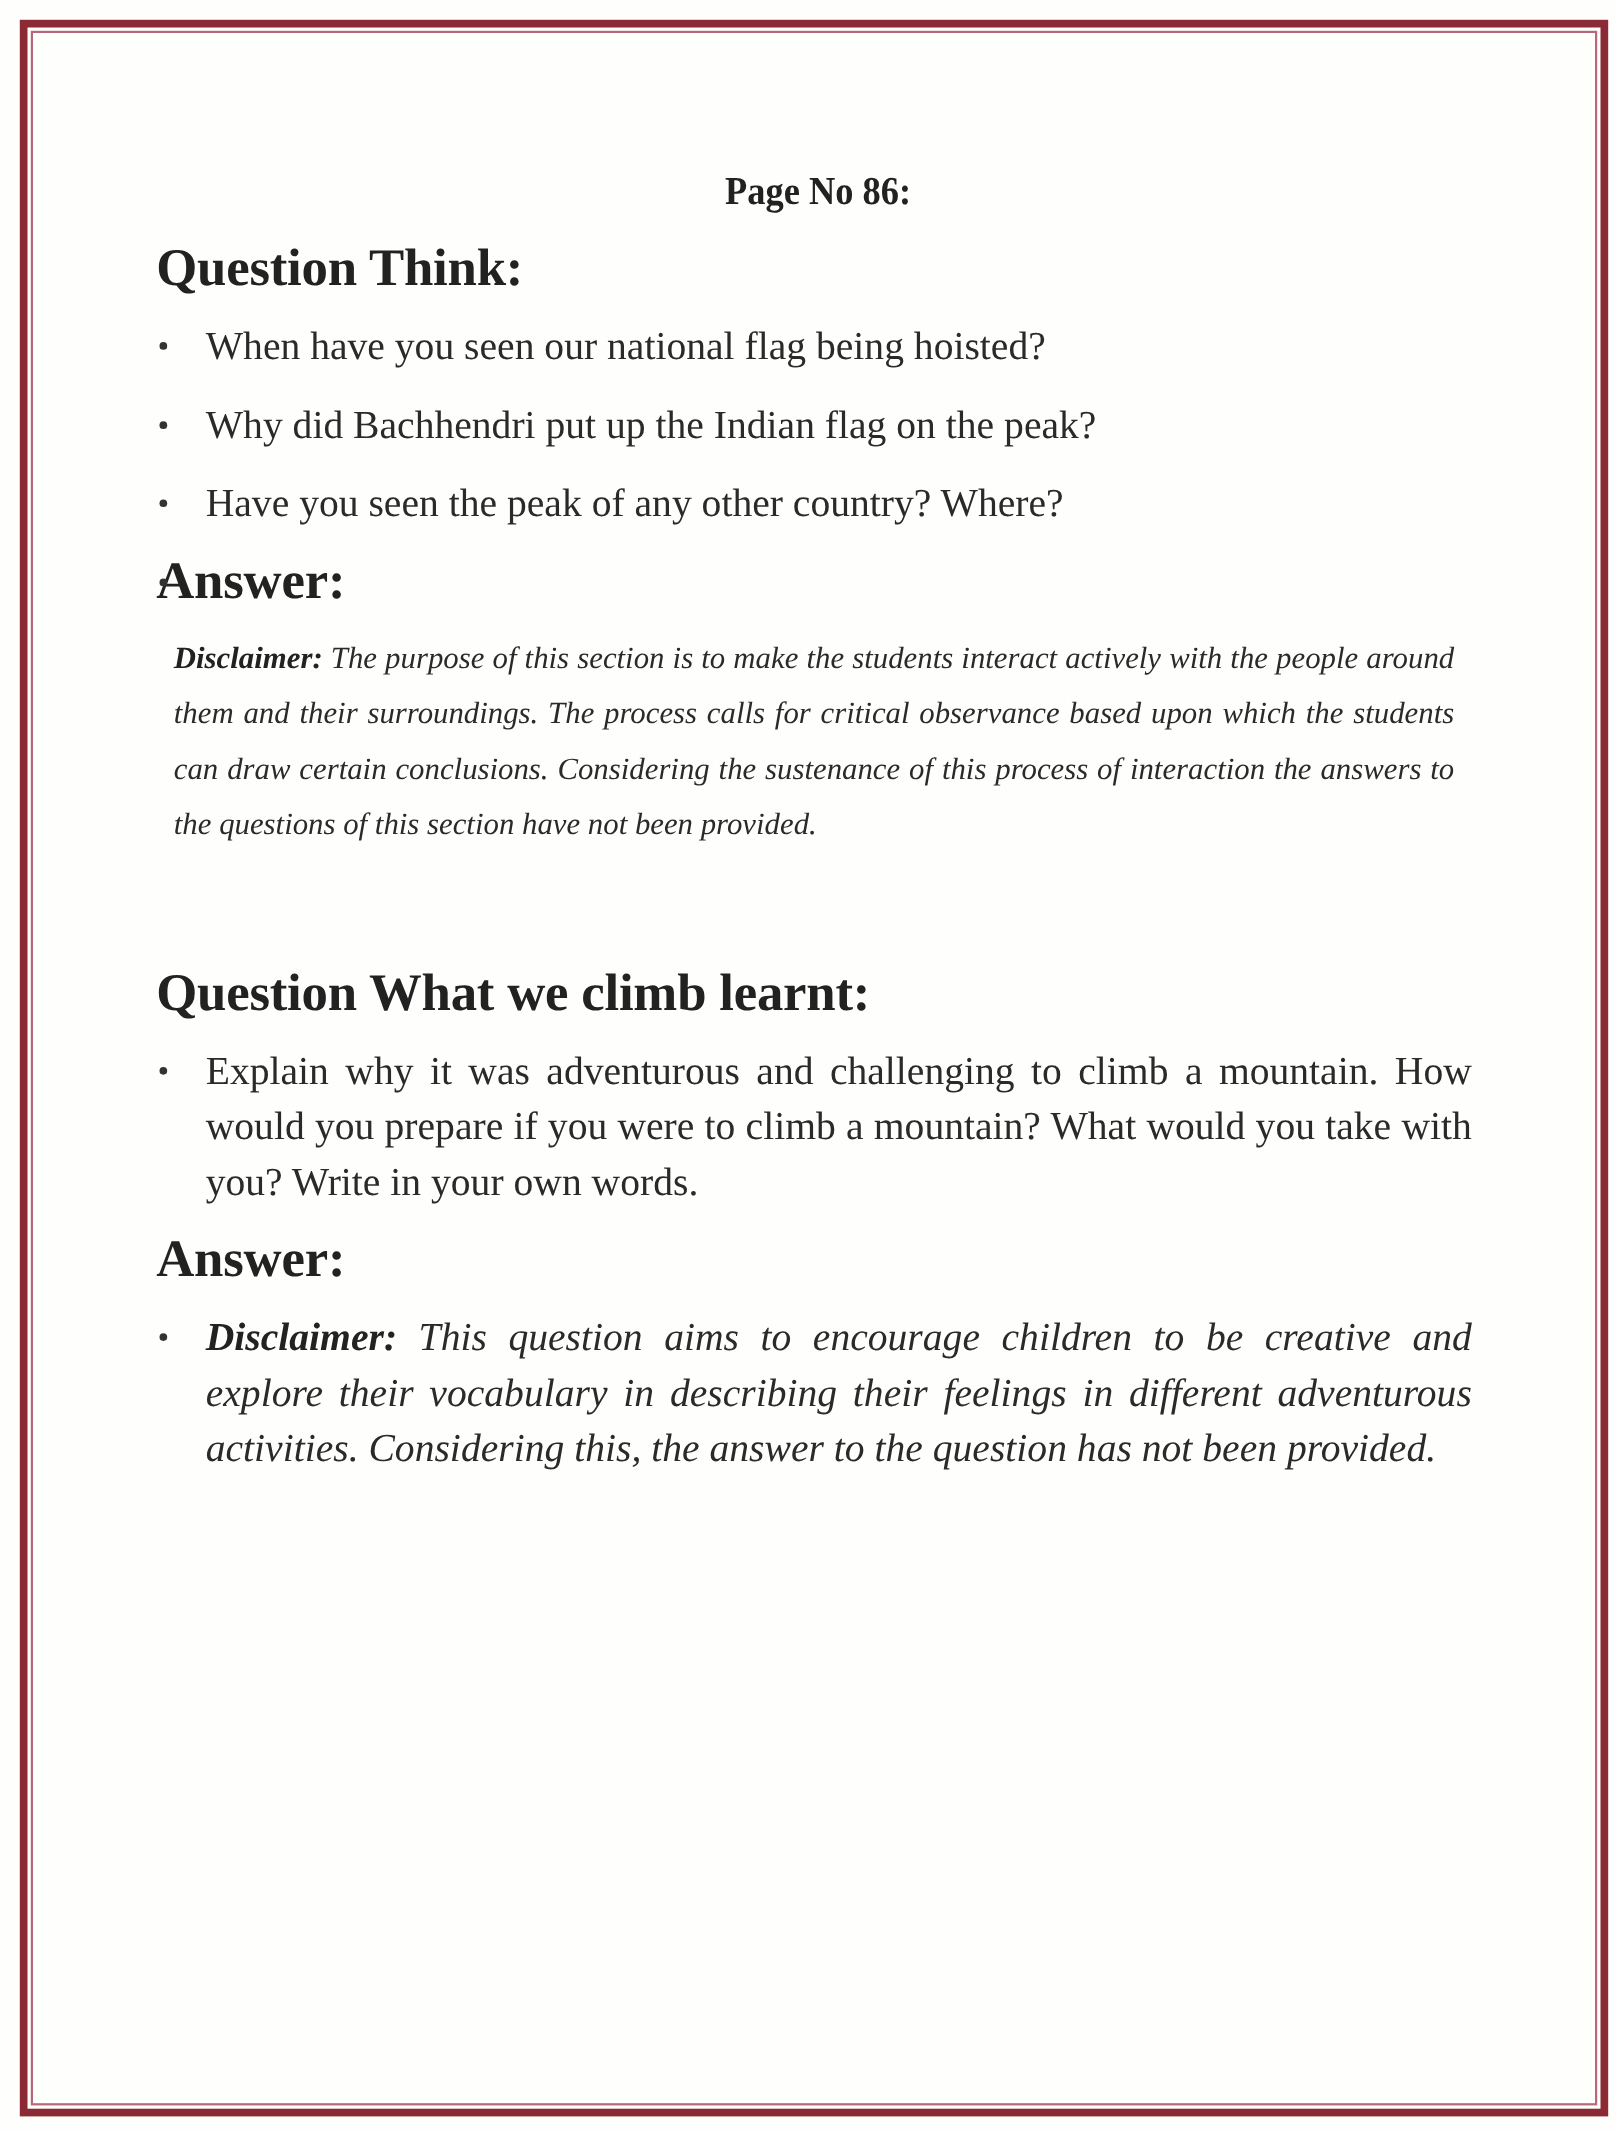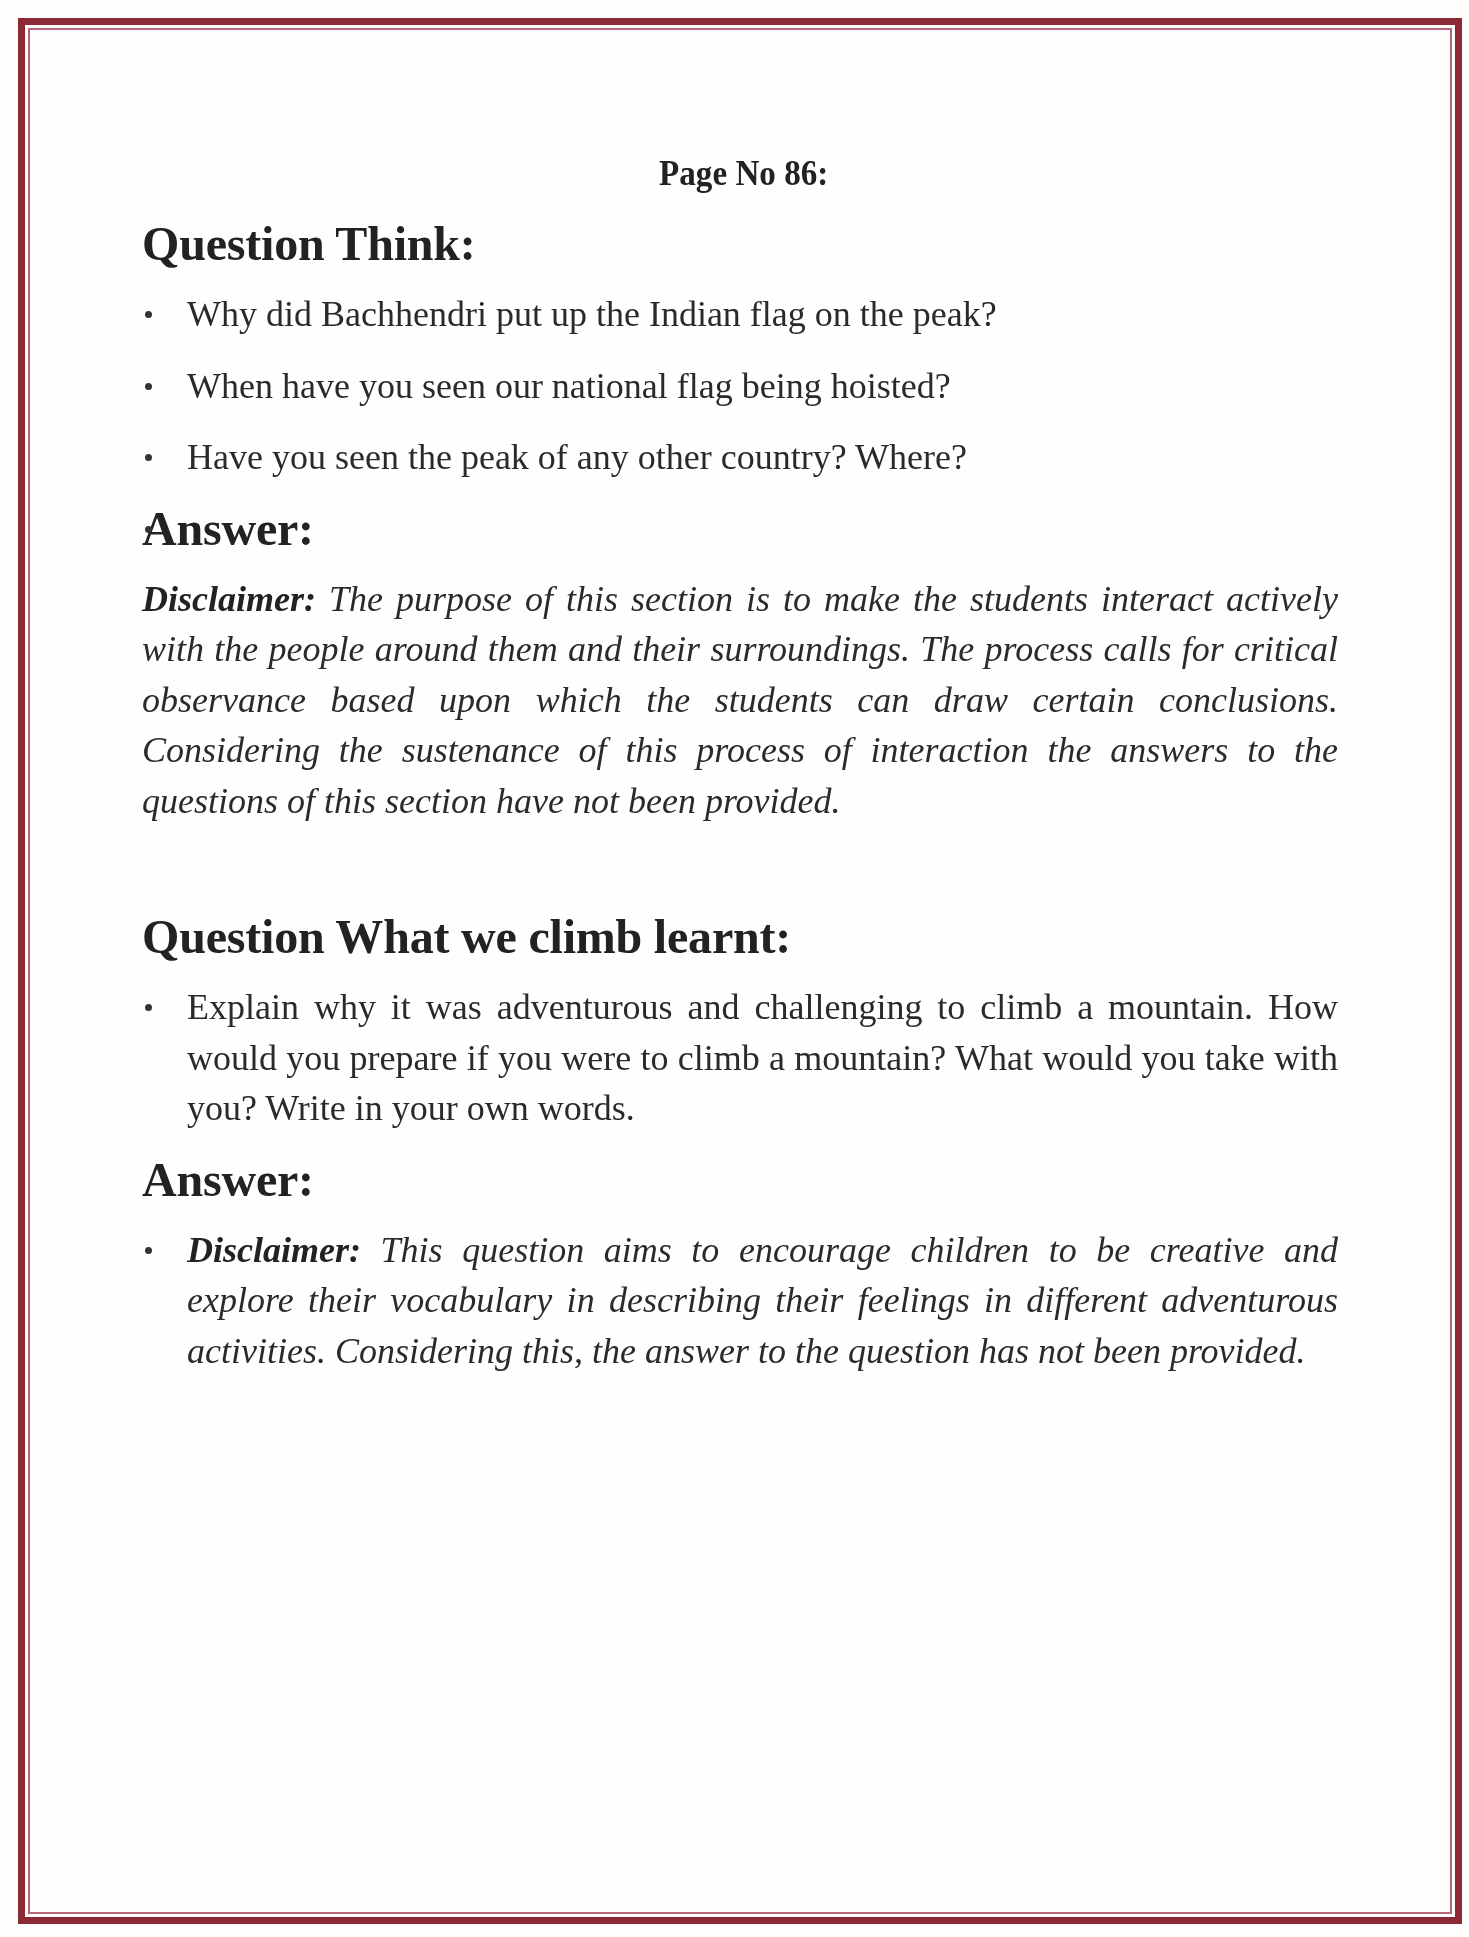--- a/index.html
+++ b/index.html
@@ -74,24 +74,24 @@
     .bullet-dot {
       position: absolute;
       left: 3px;
       top: 22px;
       width: 7px;
       height: 7px;
       border-radius: 50%;
       background: #333;
     }
     .disclaimer-para {
-      font-size: 36px;
+      font-size: 28px;
       line-height: 50.5px;
       text-align: justify;
-      margin: 0;
+      margin: 16px;
       font-style: italic;
       color: #2a2a2a;
     }
     .disclaimer-label {
       font-weight: bold;
       font-style: italic;
       color: #222;
     }
     .answer-heading {
       margin-top: 0;
@@ -112,25 +112,25 @@
 
 <div class="content">
 
   <div class="page-no">Page No 86:</div>
 
   <section>
     <div class="section-heading">Question Think:</div>
     <ul class="bullets">
       <li class="bullet-item">
         <span class="bullet-dot"></span>
-        <span>Why did Bachhendri put up the Indian flag on the peak?</span>
+        <span>When have you seen our national flag being hoisted?</span>
       </li>
       <li class="bullet-item">
         <span class="bullet-dot"></span>
-        <span>When have you seen our national flag being hoisted?</span>
+        <span>Why did Bachhendri put up the Indian flag on the peak?</span>
       </li>
       <li class="bullet-item">
         <span class="bullet-dot"></span>
         <span>Have you seen the peak of any other country? Where?</span>
       </li>
       <li class="bullet-item">
         <span class="bullet-dot"></span>
       </li>
     </ul>
     <div class="section-heading answer-heading">Answer:</div>

